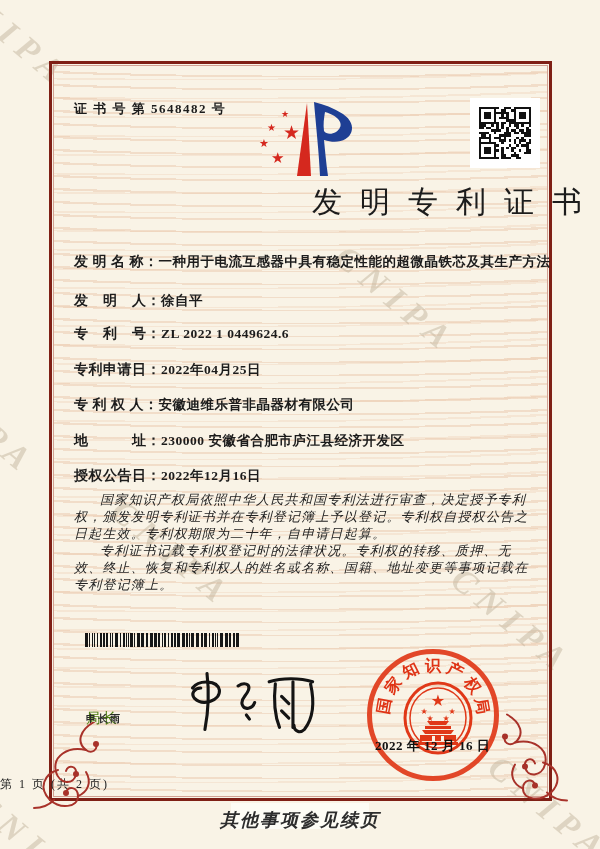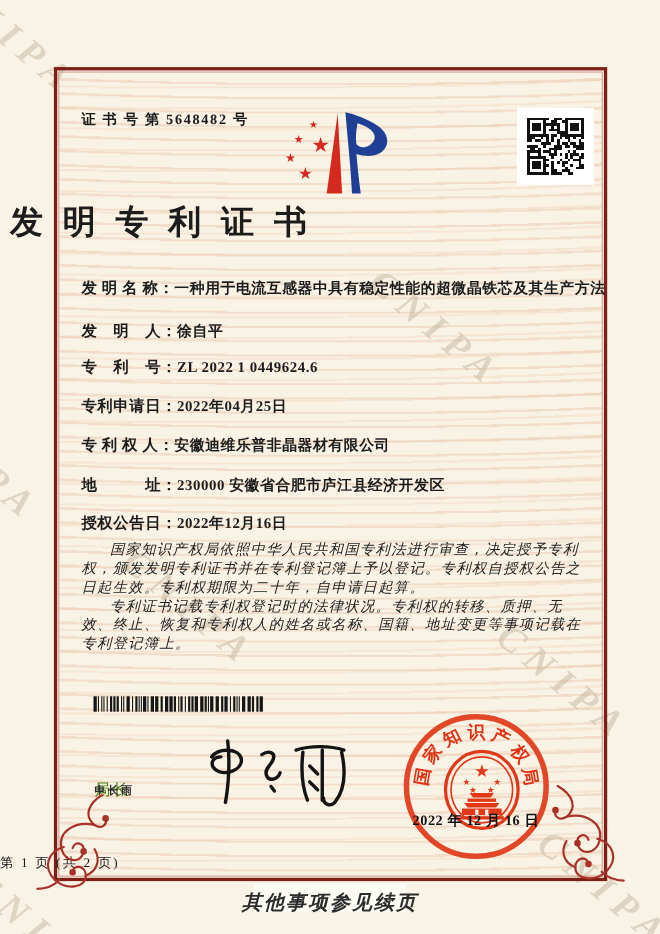--- a/index.html
+++ b/index.html
@@ -37,22 +37,22 @@
   }
   .lace{position:absolute;z-index:4;}
   .lace svg{display:block;}
   
   .cert-no{position:absolute;left:74px;top:100px;z-index:3;font-size:13px;font-weight:bold;letter-spacing:1.5px;}
   .logo{position:absolute;left:235px;top:98px;width:130px;height:82px;z-index:3;}
   .logo .star{position:absolute;color:#d5281e;line-height:1;font-family:"DejaVu Sans",sans-serif;}
   .qr-wrap{position:absolute;left:470px;top:98px;width:70px;height:70px;background:#fff;z-index:3;}
   .qr-wrap svg{position:absolute;left:9px;top:9px;}
   .title{
-    position:absolute;left:0;right:0;top:182px;z-index:3;text-align:left;
-    font-size:30px;font-weight:bold;letter-spacing:18px;margin-left:9px;
+    position:absolute;left:0;right:0;top:182px;z-index:3;text-align:right;
+    font-size:30px;font-weight:normal;letter-spacing:18px;margin-left:9px;
   }
   
   .field-row{position:absolute;left:74px;z-index:3;font-weight:bold;font-size:13.5px;white-space:nowrap;}
   .flabel{font-size:14px;letter-spacing:.5px;}
   .fvalue{letter-spacing:.5px;}
   .fpair2{position:absolute;left:233px;top:0;}
   
   .law-text{
     position:absolute;left:74px;top:491px;width:460px;z-index:3;
     font-style:italic;font-size:13px;line-height:17px;letter-spacing:1.2px;color:#222;

